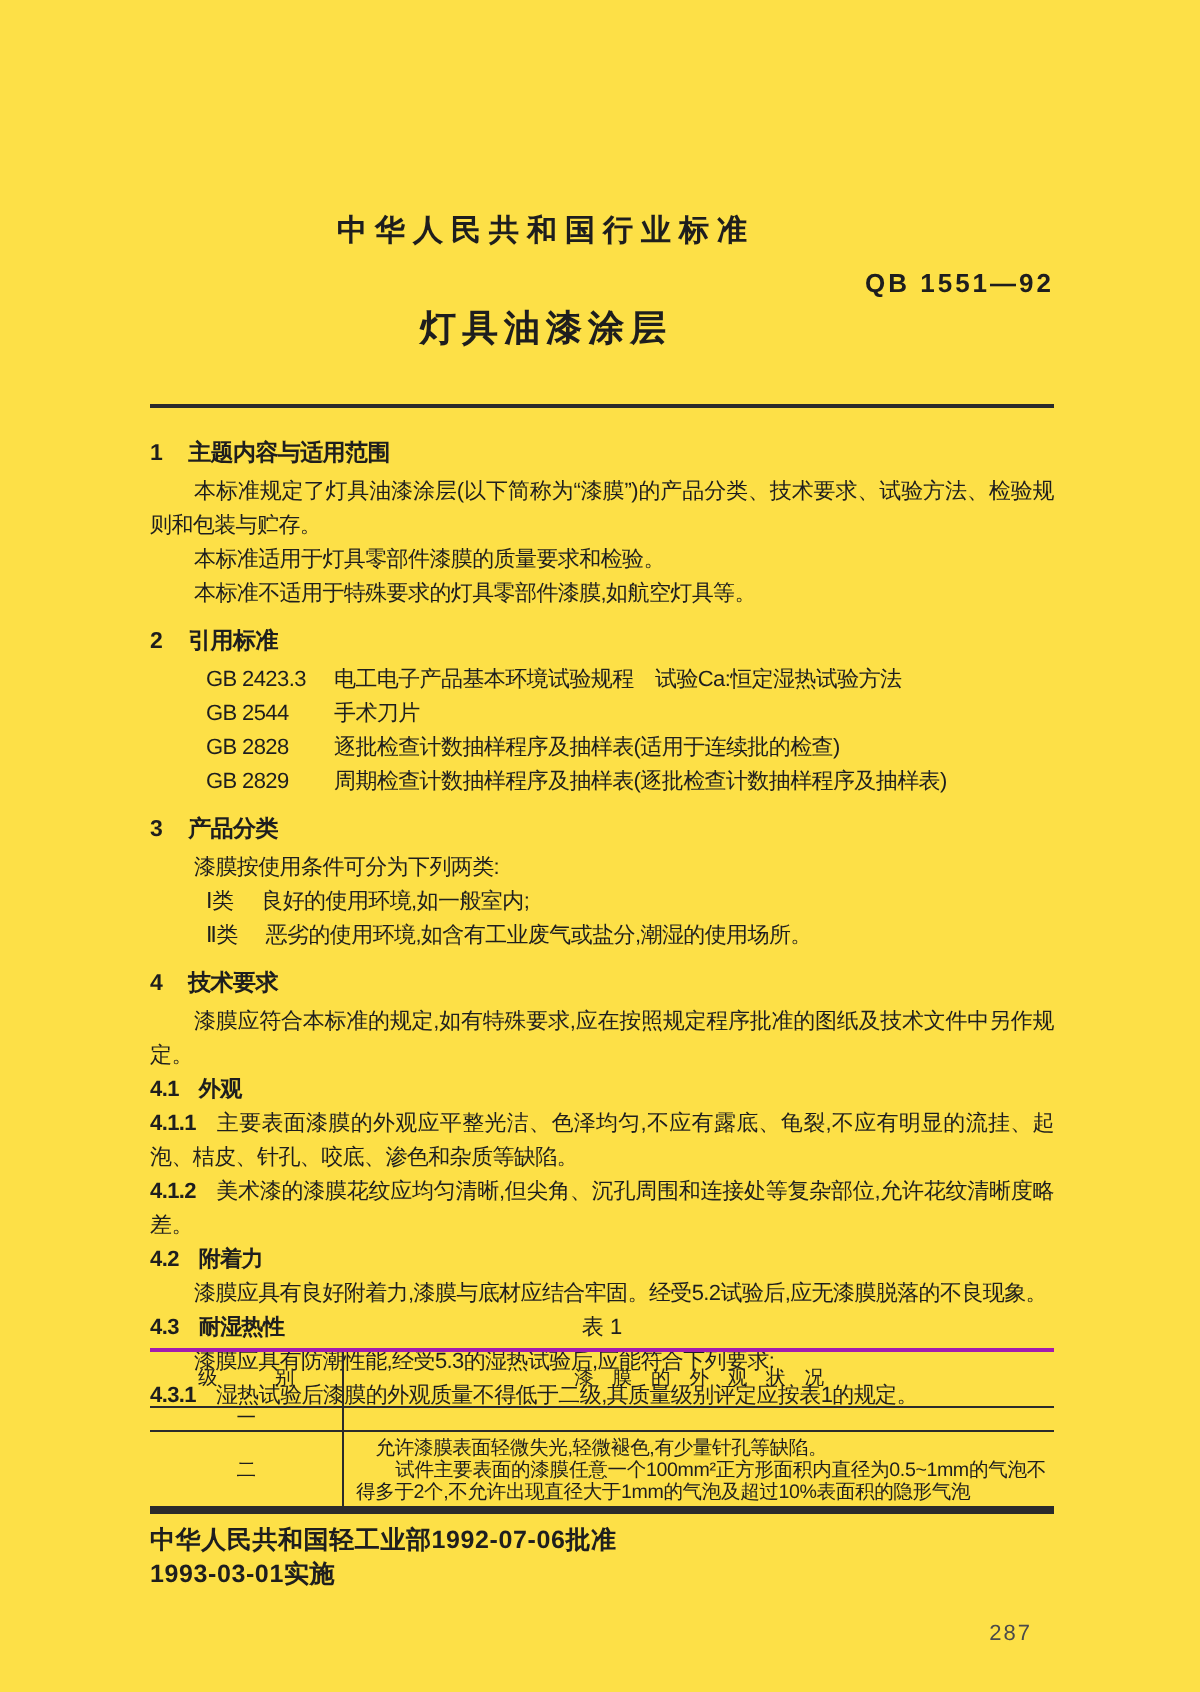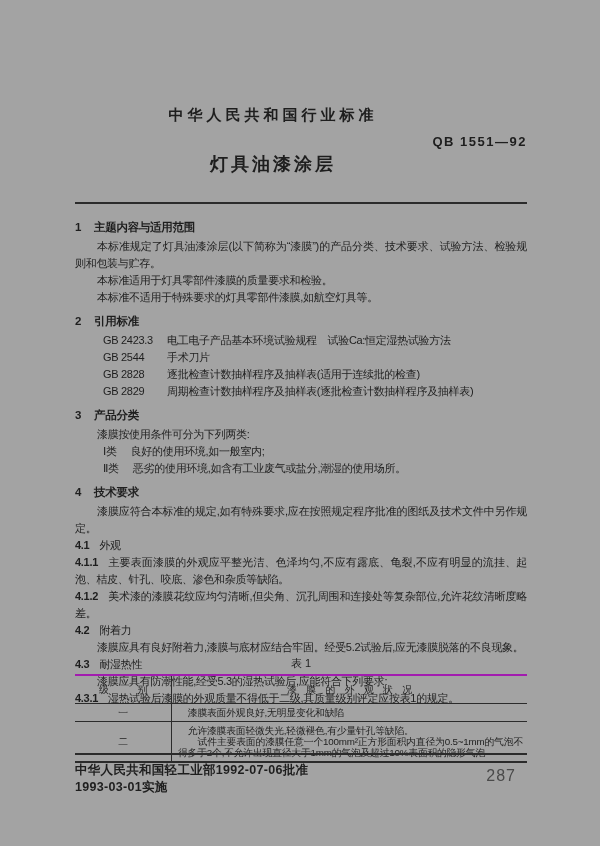--- a/index.html
+++ b/index.html
@@ -1,19 +1,19 @@
 <!DOCTYPE html>
 <html><head>
 <meta charset="utf-8">
 <style>
   html,body{margin:0;padding:0;background:#ffffff;}
   .page{
     position:relative;
     width:600px;height:846px;
-    background:#a3a3a3;
+    background:#fde047;
     font-family:"Liberation Sans","DejaVu Sans",sans-serif;
     color:#1e1e1e;
     overflow:hidden;
     box-sizing:border-box;
   }
   .content{padding:0 73px 0 75px;}
   
   .std-type{
     padding-top:106px;
     text-align:center;
@@ -48,21 +48,21 @@
   .sec-head.first{margin-top:15px;}
   p{margin:0;padding:0;}
   .ind{text-indent:2em;text-align:justify;}
   .refs{padding-left:28px;}
   .ref-line{display:flex;}
   .ref-code{width:64px;flex-shrink:0;}
   .cls-line{display:flex;padding-left:28px;}
   .cls-label{margin-right:14px;flex-shrink:0;}
   .clause{text-align:justify;}
   .cnum{font-weight:bold;margin-right:10px;}
-  .bold{font-weight:normal;}
+  .bold{font-weight:bold;}
   
   .tbl-wrap{position:absolute;left:75px;right:73px;top:656px;}
   .tbl-caption{text-align:center;font-size:11px;margin-bottom:3px;}
   .tbl{
     border-top:2px solid #a21caf;border-bottom:2px solid #2b2b2b;
     font-size:9.8px;line-height:11px;letter-spacing:-0.2px;
   }
   .trow{display:flex;}
   .trow + .trow{border-top:1px solid #2b2b2b;}
   .tc1{
@@ -76,22 +76,22 @@
   .t-ind{text-indent:1em;text-align:justify;}
   .t-ind2{text-indent:2em;text-align:justify;}
   
   .footer-block{position:absolute;left:75px;right:73px;top:753px;}
   .footer-rule{border:none;border-top:2px solid #2b2b2b;margin:0 0 7px 0;}
   .footer-row{
     display:flex;justify-content:space-between;align-items:baseline;
     font-size:12.5px;font-weight:bold;letter-spacing:0.3px;flex-direction:column;
   }
   .page-num{
-    position:absolute;top:767px;right:84px;
-    font-size:16px;color:#4a4a4a;letter-spacing:1px;
+    position:absolute;top:811px;right:84px;
+    font-size:11px;color:#4a4a4a;letter-spacing:1px;
   }
 </style>
 </head>
 <body>
 
 <div class="page">
   <div class="content">
 
     <div class="std-type">中华人民共和国行业标准</div>
     <div class="std-code">QB 1551—92</div>
@@ -176,23 +176,20 @@
 
   <div class="tbl-wrap">
     <div class="tbl-caption">表 1</div>
     <div class="tbl">
       <div class="trow">
         <div class="tc1 th">级　　　别</div>
         <div class="tc2 th">漆　膜　的　外　观　状　况</div>
       </div>
       <div class="trow">
         <div class="tc1">一</div>
-        <div class="tc2">
-          <p class="t-ind">漆膜表面外观良好,无明显变化和缺陷</p>
-        </div>
       </div>
       <div class="trow">
         <div class="tc1">二</div>
         <div class="tc2">
           <p class="t-ind">允许漆膜表面轻微失光,轻微褪色,有少量针孔等缺陷。</p>
           <p class="t-ind2">试件主要表面的漆膜任意一个100mm²正方形面积内直径为0.5~1mm的气泡不得多于2个,不允许出现直径大于1mm的气泡及超过10%表面积的隐形气泡</p>
         </div>
       </div>
     </div>
   </div>

